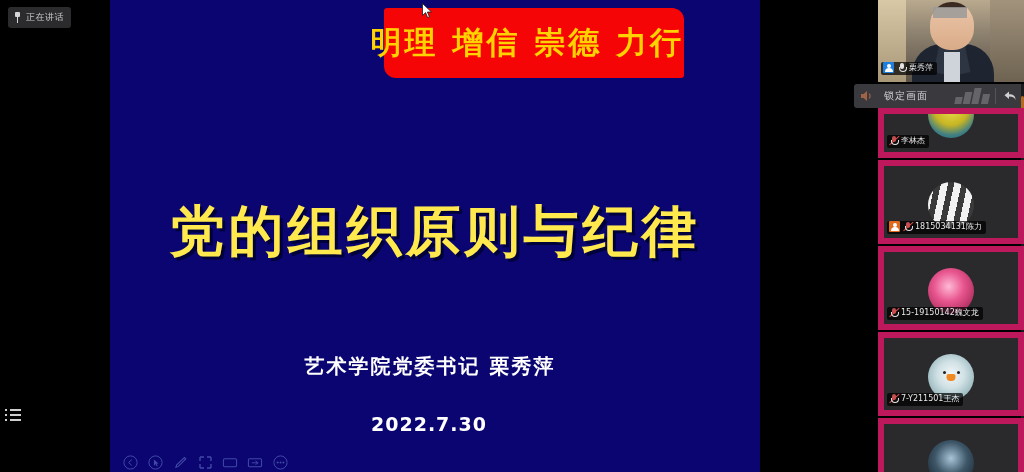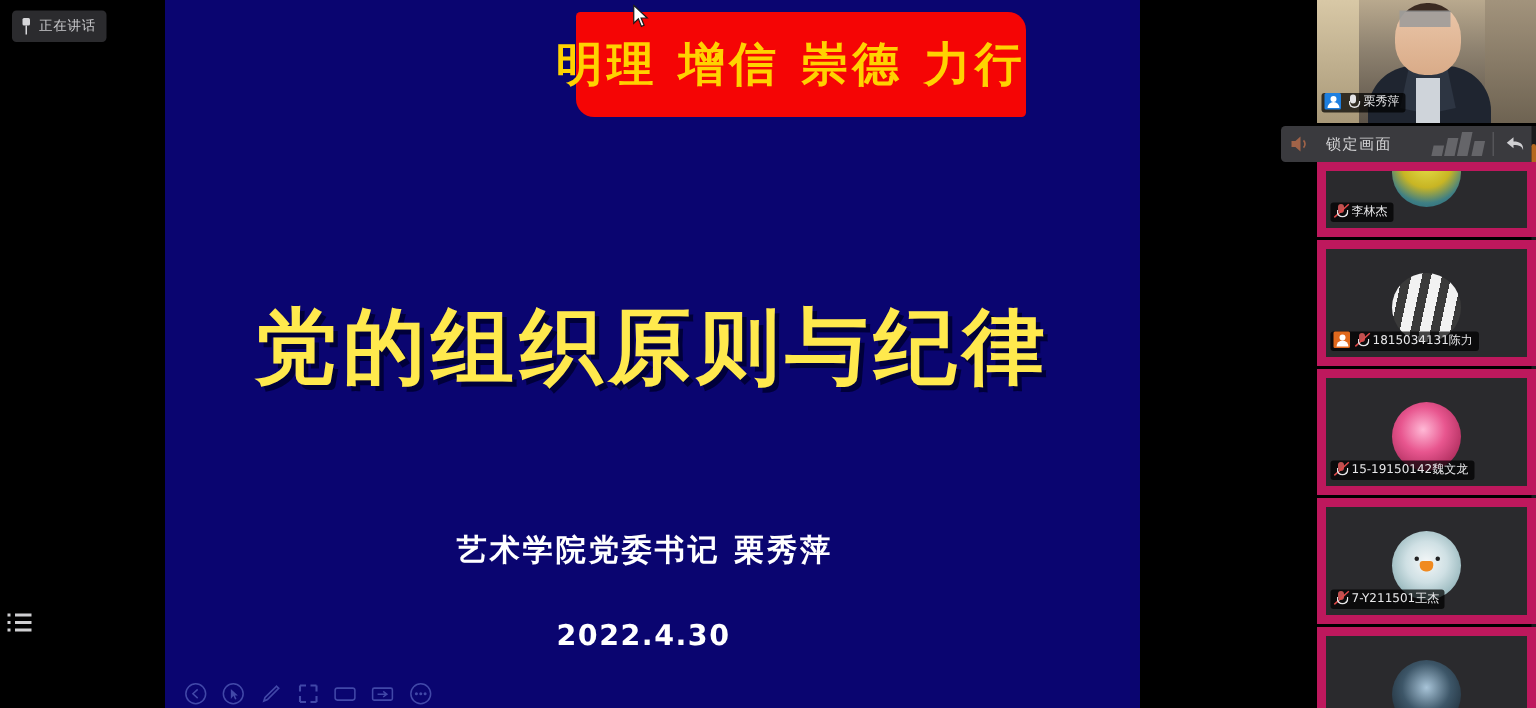--- a/index.html
+++ b/index.html
@@ -298,21 +298,21 @@
   <div id="stage">
 
     <div id="banner">
       <div id="banner-text">明理  增信  崇德  力行</div>
     </div>
 
     <div id="slide-title">党的组织原则与纪律</div>
 
     <div id="slide-presenter">艺术学院党委书记    栗秀萍</div>
 
-    <div id="slide-date">2022.4.30</div>
+    <div id="slide-date">2022.7.30</div>
 
     <svg id="cursor" viewBox="0 0 11 16">
       <path d="M0.5 0.5 L0.5 12.5 L3.6 9.6 L5.6 14.6 L7.4 13.8 L5.4 9 L9.5 9 Z" fill="#ffffff" stroke="#1a1a1a" stroke-width="0.8"></path>
     </svg>
 
     <div id="ppt-toolbar">
       <span class="tool">
         <svg width="15" height="15" viewBox="0 0 15 15">
           <circle cx="7.5" cy="7.5" r="6.6" fill="none" stroke="#6f7fd6" stroke-width="1"></circle>
           <path d="M8.8 4.6 L5.6 7.5 L8.8 10.4" fill="none" stroke="#6f7fd6" stroke-width="1"></path>

